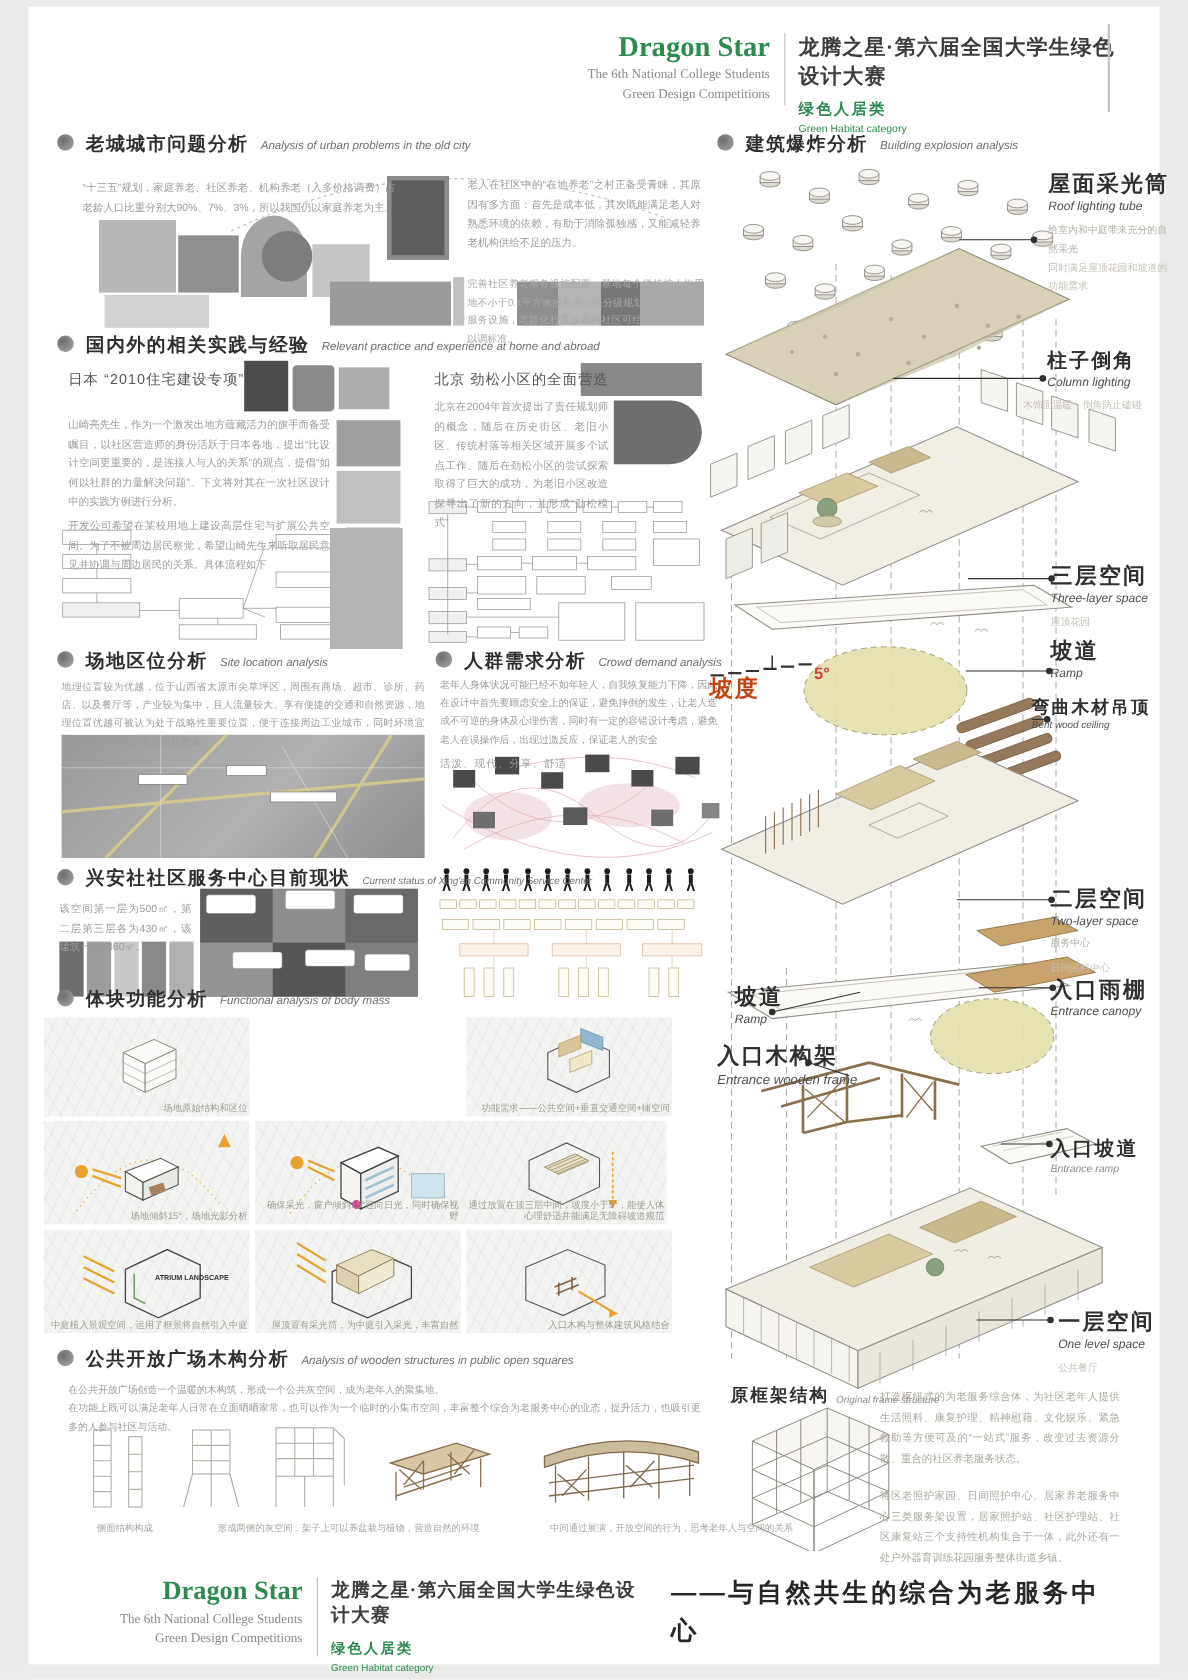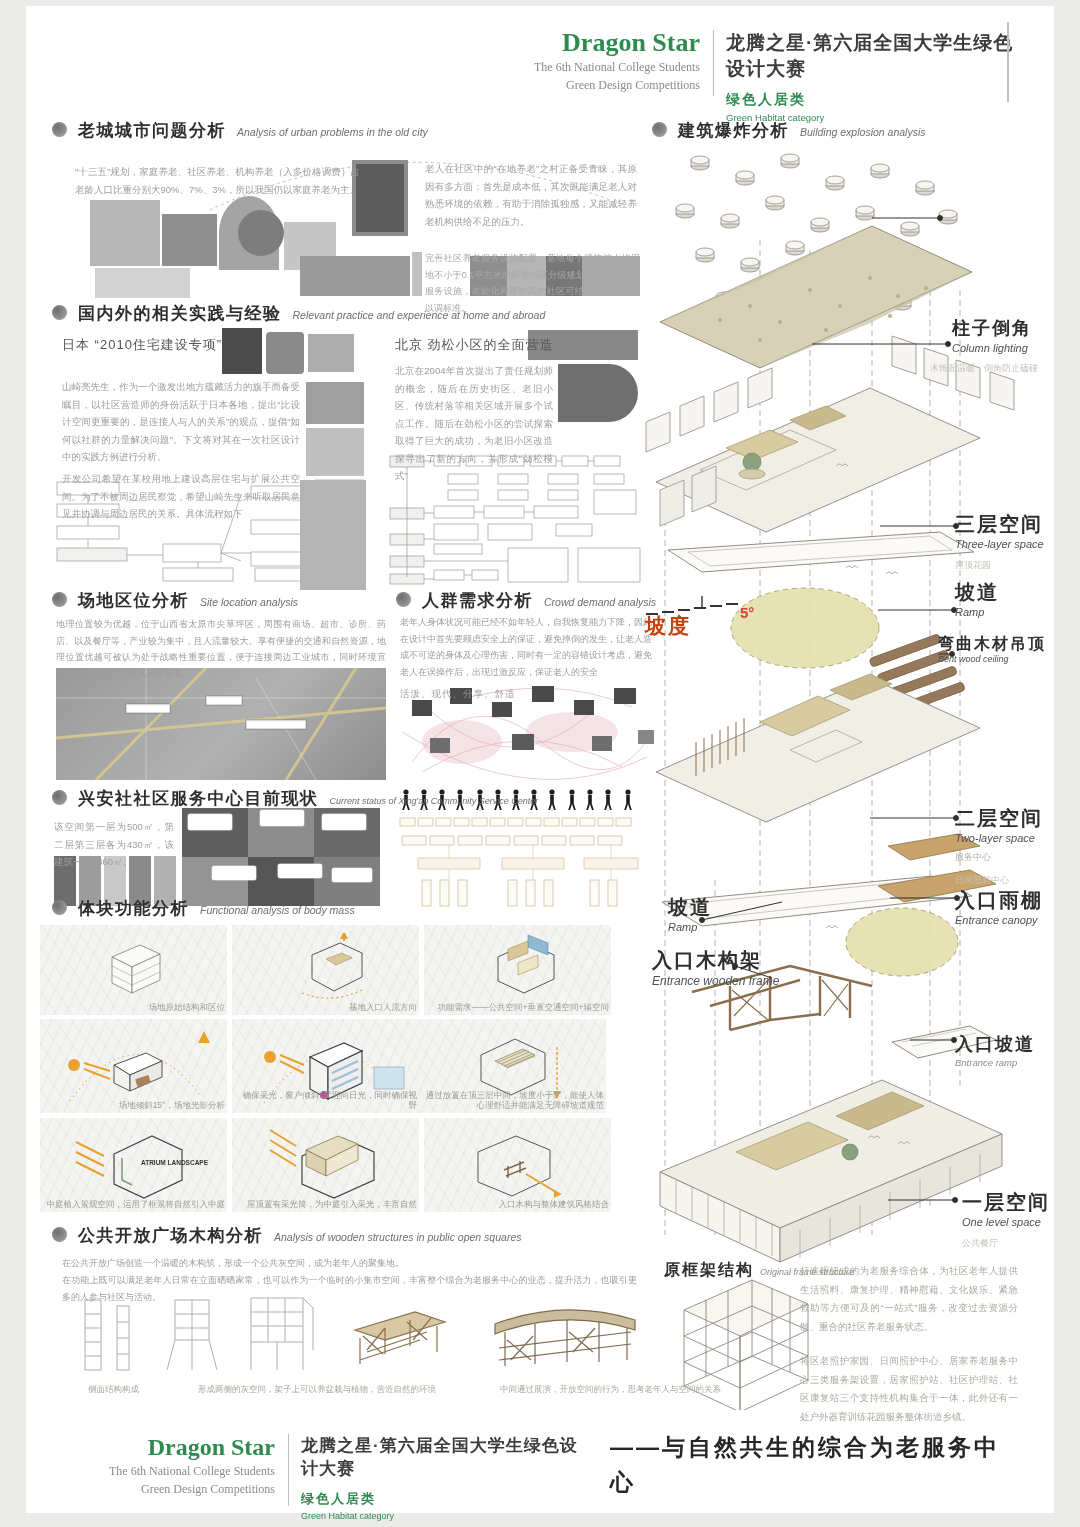--- a/index.html
+++ b/index.html
@@ -332,34 +332,20 @@
         <polygon points="10,18 38,6 58,15 30,28"></polygon>
           <polygon points="10,18 10,44 30,54 30,28"></polygon>
           <polygon points="30,28 58,15 58,41 30,54"></polygon>
       </g>
       <g stroke="#8b8b86" stroke-width="0.5" fill="none">
           <path d="M10,27 L30,37 M10,36 L30,46 M30,37 L58,24 M30,46 L58,33"></path>
         </g>
     </svg>
     <div class="cap">场地原始结构和区位</div>
   </div>
-  <div class="cell" style="left:232px;top:925px">
-    <svg class="abs" style="left:60px;top:8px" width="80" height="66">
-      <polygon points="20,22 48,10 70,20 70,44 42,58 20,46" fill="none" stroke="#555" stroke-width="1"></polygon>
-      <polygon points="34,26 50,20 60,25 44,32" fill="#d9c79a" stroke="#a88f55" stroke-width="0.6"></polygon>
-      <g stroke="#e59f2e" stroke-width="2" fill="none">
-          <path d="M52,8 V-4"></path>
-        </g>
-      <polygon points="48,-8 56,-8 52,-16" fill="#e59f2e" transform="translate(0,14)"></polygon>
-      <g stroke="#e59f2e" stroke-width="1.2" stroke-dasharray="2 3" fill="none">
-          <path d="M10,60 Q40,72 72,56"></path>
-        </g>
-    </svg>
-    <div class="cap">基地入口人流方向</div>
-  </div>
   <div class="cell" style="left:424px;top:925px">
     <svg class="abs" style="left:58px;top:8px" width="86" height="66">
       <polygon points="16,24 46,10 72,22 72,46 42,60 16,48" fill="none" stroke="#555" stroke-width="1"></polygon>
       <polygon points="46,2 66,10 66,22 46,14" fill="#8fb9cf" stroke="#5f8aa3" stroke-width="0.6"></polygon>
       <polygon points="26,16 46,8 46,20 26,28" fill="#d9c79a" stroke="#a88f55" stroke-width="0.6"></polygon>
       <polygon points="36,30 56,22 56,34 36,42" fill="#efe7c9" stroke="#a88f55" stroke-width="0.6"></polygon>
     </svg>
     <div class="cap">功能需求——公共空间+垂直交通空间+辅空间</div>
   </div>
 
@@ -671,20 +657,26 @@
       <use href="#bird" x="246" y="444"></use>
       <use href="#bird" x="186" y="798"></use>
     <use href="#bird" x="228" y="1008"></use>
       <use href="#bird" x="258" y="1014"></use>
       <use href="#bird" x="196" y="336"></use>
   </svg>
 
   <div class="slope-cn" style="left:645px;top:596px">坡度</div>
   <div class="slope-v" style="left:740px;top:604px">5°</div>
 
+  <div class="exlab" style="left:953px;top:156px;width:118px">
+    <div class="lbl-cn">屋面采光筒</div>
+    <div class="lbl-en">Roof lighting tube</div>
+    <div class="lbl-note" style="width:112px">给室内和中庭带来充分的自然采光</div>
+    <div class="lbl-note dim" style="width:112px;margin-top:0">同时满足屋顶花园和坡道的功能需求</div>
+  </div>
   <div class="exlab" style="left:952px;top:318px;width:125px">
     <div class="lbl-cn" style="font-size:18px">柱子倒角</div>
     <div class="lbl-en">Column lighting</div>
     <div class="lbl-note dim" style="width:122px;margin-left:-22px">木饰面温暖，倒角防止磕碰</div>
   </div>
   <div class="exlab" style="left:955px;top:512px">
     <div class="lbl-cn">三层空间</div>
     <div class="lbl-en">Three-layer space</div>
     <div class="lbl-note dim">屋顶花园</div>
   </div>

